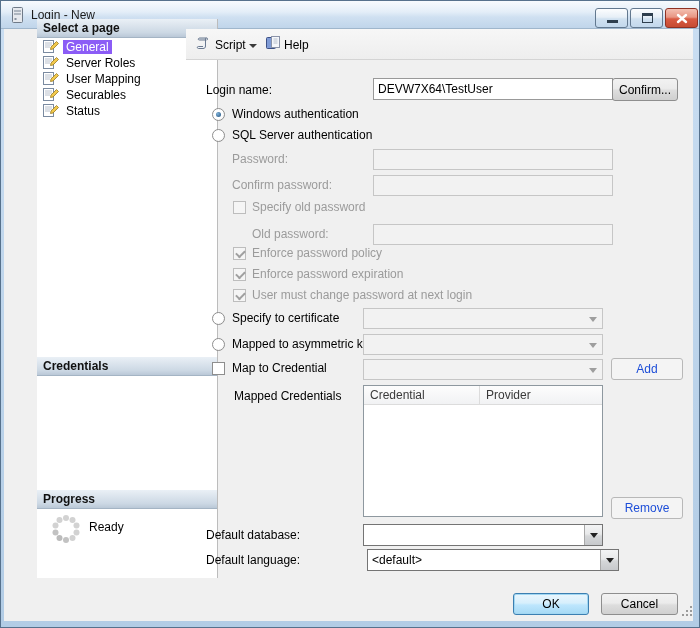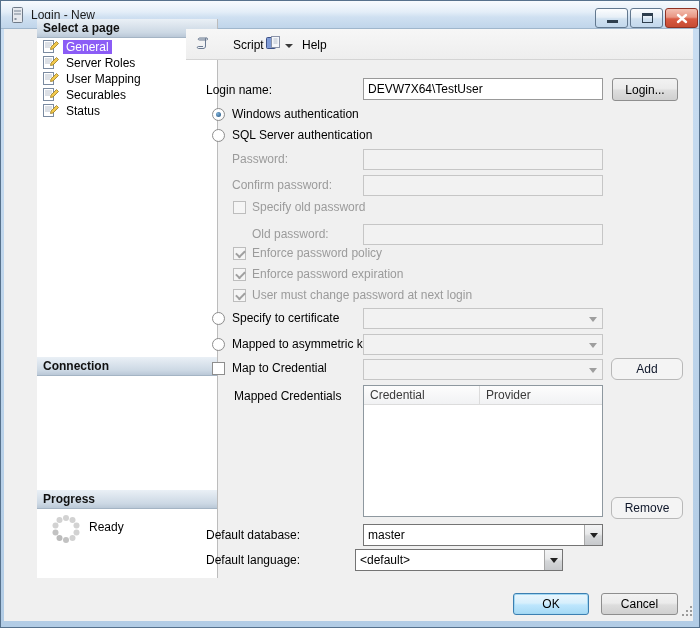--- a/index.html
+++ b/index.html
@@ -35,26 +35,26 @@
   .conn-body{position:absolute;left:11px;top:360px;width:169px;font-size:11.5px;color:#1b1b1b;}
   .conn-body .cap{margin-top:9px;}
   .conn-body .val{white-space:nowrap;overflow:hidden;letter-spacing:-0.2px;}
   .link-row{display:flex;align-items:center;gap:5px;margin-top:11px;}
   .link{color:#0b5fc2;text-decoration:underline;font-size:11.5px;cursor:pointer;white-space:nowrap;}
   .spinner{position:absolute;left:14px;top:495px;}
   .ready-text{position:absolute;left:52px;top:501px;}
   
   .toolbar{position:absolute;left:185px;top:28px;width:507px;height:31px;
     background:linear-gradient(#f7f7f7,#eeeeee);border-bottom:1px solid #d4d4d4;}
-  .tool-btn{position:absolute;top:4px;height:23px;display:flex;align-items:center;gap:21px;padding:0 5px;border-radius:2px;cursor:default;}
+  .tool-btn{position:absolute;top:4px;height:23px;display:flex;align-items:center;gap:3px;padding:0 5px;border-radius:2px;cursor:default;}
   .caret-down{width:0;height:0;border:4px solid transparent;border-top:4px solid #3a3a3a;border-bottom:0;margin-top:2px;}
   
   .lbl{position:absolute;white-space:nowrap;}
   .dis-text{color:#9b9b9b;}
-  .tb{position:absolute;border:1px solid #999;background:#fff;font:12px "Liberation Sans",sans-serif;padding:0 4px;}
+  .tb{position:absolute;border:1px solid #999;background:#fff;font:12px "Liberation Sans",sans-serif;padding:0 4px;margin-left:10px;}
   .tb.dis{background:#f2f2f2;border-color:#c6c6c6;}
   .cb{position:absolute;width:13px;height:13px;background:#fff;border:1px solid #8e8e8e;}
   .cb.dis{background:#f5f5f5;border-color:#bdbdbd;}
   .cb.checked::after{content:"";position:absolute;left:2px;top:2px;width:7px;height:4px;
     border-left:2px solid #a0a0a0;border-bottom:2px solid #a0a0a0;transform:rotate(-45deg);}
   .radio{position:absolute;width:13px;height:13px;border:1px solid #8e8e8e;border-radius:50%;
     background:radial-gradient(circle at 40% 35%, #ffffff 55%, #ececec);}
   .radio.on::after{content:"";position:absolute;left:3px;top:3px;width:5px;height:5px;border-radius:50%;
     background:radial-gradient(circle at 35% 35%, #7fb2da, #1e4e79);}
   .combo{position:absolute;height:21px;border:1px solid #747474;background:#fff;}
@@ -63,21 +63,21 @@
     background:linear-gradient(#f3f4f5,#e8e9ea 45%,#d5d7d9 55%,#c7c9cc);border-left:1px solid #a8a8a8;}
   .combo .cbtn::after{content:"";position:absolute;left:5px;top:8px;border:4px solid transparent;border-top:5px solid #222;border-bottom:0;}
   .combo.dis{background:#f2f2f2;border-color:#c6c6c6;}
   .combo.dis .cbtn{background:transparent;border-left:none;}
   .combo.dis .cbtn::after{border-top-color:#9e9e9e;}
   .btn{position:absolute;border:1px solid #8e8e8e;border-radius:3px;
     background:linear-gradient(#f2f2f2,#ebebeb 45%,#dddddd 55%,#d0d0d0);
     display:flex;align-items:center;justify-content:center;font-size:12px;cursor:default;}
   .btn.default{border-color:#3c7fb1;box-shadow:inset 0 0 0 1px #a2d7f2;
     background:linear-gradient(#eaf6fd,#d7effc 45%,#bde6fd 55%,#a6d9f4);}
-  .btn.disabled{border-color:#b8b8b8;background:#f4f4f4;color:#0f172a;box-shadow:none;border-radius:6px;}
+  .btn.disabled{border-color:#b8b8b8;background:#f4f4f4;color:#1d4ed8;box-shadow:none;}
   .cred-table{position:absolute;left:362px;top:384px;width:240px;height:132px;border:1px solid #8e989f;background:#fff;}
   .cred-head{display:flex;height:19px;border-bottom:1px solid #dcdcdc;background:linear-gradient(#fdfdfd,#f1f2f4);}
   .cred-col{padding:2px 0 0 6px;color:#3a3a3a;}
   .cred-col.c1{width:116px;border-right:1px solid #dcdcdc;}
   .grip{position:absolute;left:681px;top:605px;}
 </style>
 </head>
 <body>
 
 <div id="win">
@@ -145,21 +145,21 @@
       <div class="page-item">
         <span><svg width="16" height="14" viewBox="0 0 16 14">
               <rect x="0.5" y="1.5" width="10" height="12" fill="#fff" stroke="#7a8aa0"></rect>
               <path d="M2 4h7M2 6h7M2 8h5" stroke="#b8c0cc" stroke-width="1"></path>
               <path d="M8 8 L13.5 2.5 L15.5 4.5 L10 10 L7.5 10.5 Z" fill="#f2c94c" stroke="#9a7a20" stroke-width="0.8"></path>
             </svg></span>
         <span class="pl">Status</span>
       </div>
     </div>
 
-    <div class="side-header" style="top:338px;">Connection</div>
+    <div class="side-header" style="top:338px;">Credentials</div>
 
     <div class="side-header" style="top:471px;">Progress</div>
     <div class="spinner">
       <svg width="30" height="30" viewBox="0 0 30 30">
         <g fill="#d2d2d2">
           <circle cx="15" cy="4" r="3"></circle>
             <circle cx="21.5" cy="6.1" r="3"></circle>
             <circle cx="25.5" cy="11.6" r="3"></circle>
           <circle cx="25.5" cy="18.4" r="3"></circle>
             <circle cx="21.5" cy="23.9" r="3"></circle>
@@ -195,21 +195,21 @@
           <path d="M8.5 4h4M8.5 6h4M8.5 8h4" stroke="#b8c0cc" stroke-width="1"></path>
         </svg>
       </span>
       <span>Help</span>
     </div>
   </div>
 
   <span class="lbl" style="left:205px;top:82px;">Login name:</span>
   <input class="tb" style="left: 362px; top: 77px; width: 240px; height: 22px;" value="DEVW7X64\TestUser">
   <div class="btn" style="left:611px;top:77px;width:66px;height:23px;">
-      <span>Login...</span>
+      <span>Confirm...</span>
     </div>
 
   <span class="radio on" style="left:211px;top:107px;"></span>
   <span class="lbl" style="left:231px;top:106px;">Windows authentication</span>
   <span class="radio" style="left:211px;top:128px;"></span>
   <span class="lbl" style="left:231px;top:127px;">SQL Server authentication</span>
 
   <span class="lbl dis-text" style="left:231px;top:151px;">Password:</span>
   <input class="tb dis" style="left: 362px; top: 148px; width: 240px; height: 21px;" disabled="">
   <span class="lbl dis-text" style="left:231px;top:177px;">Confirm password:</span>
@@ -257,25 +257,24 @@
       <div class="cred-col c1">Credential</div>
       <div class="cred-col">Provider</div>
     </div>
   </div>
   <div class="btn disabled" style="left:610px;top:496px;width:72px;height:22px;justify-content:center;">
       <span>Remove</span>
     </div>
 
   <span class="lbl" style="left:205px;top:527px;">Default database:</span>
   <div class="combo" style="left:362px;top:523px;width:240px;height:22px;">
-    <span class="val">master</span>
     <span class="cbtn"></span>
   </div>
   <span class="lbl" style="left:205px;top:552px;">Default language:</span>
-  <div class="combo" style="left:354px;top:548px;width:208px;height:22px;">
+  <div class="combo" style="left:366px;top:548px;width:252px;height:22px;">
     <span class="val">&lt;default&gt;</span>
     <span class="cbtn"></span>
   </div>
 
   <div class="btn default" style="left:512px;top:592px;width:76px;height:22px;">
       <span>OK</span>
     </div>
   <div class="btn" style="left:600px;top:592px;width:77px;height:22px;">
       <span>Cancel</span>
     </div>

